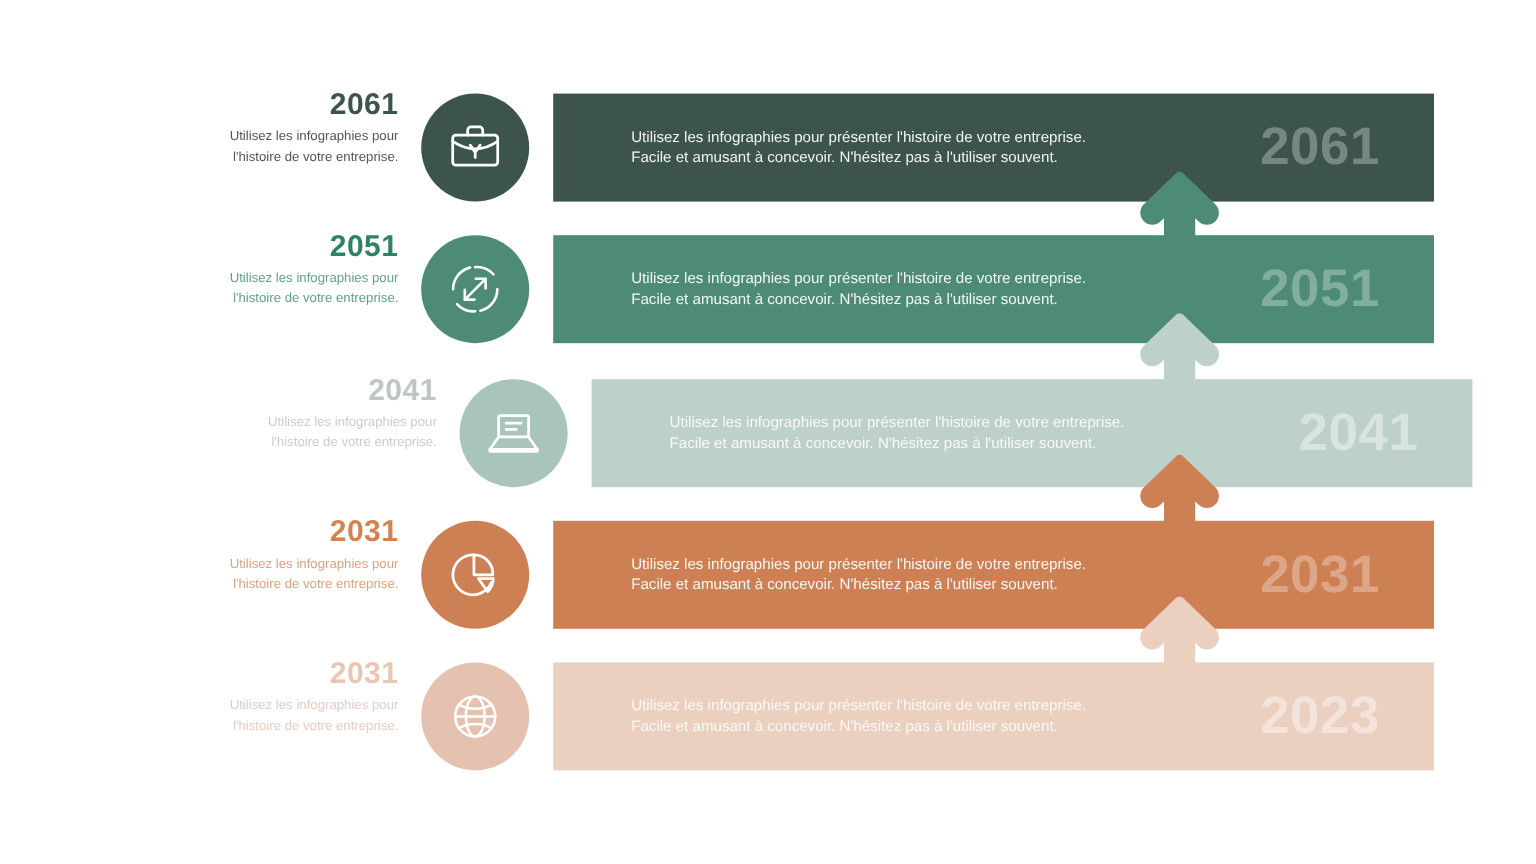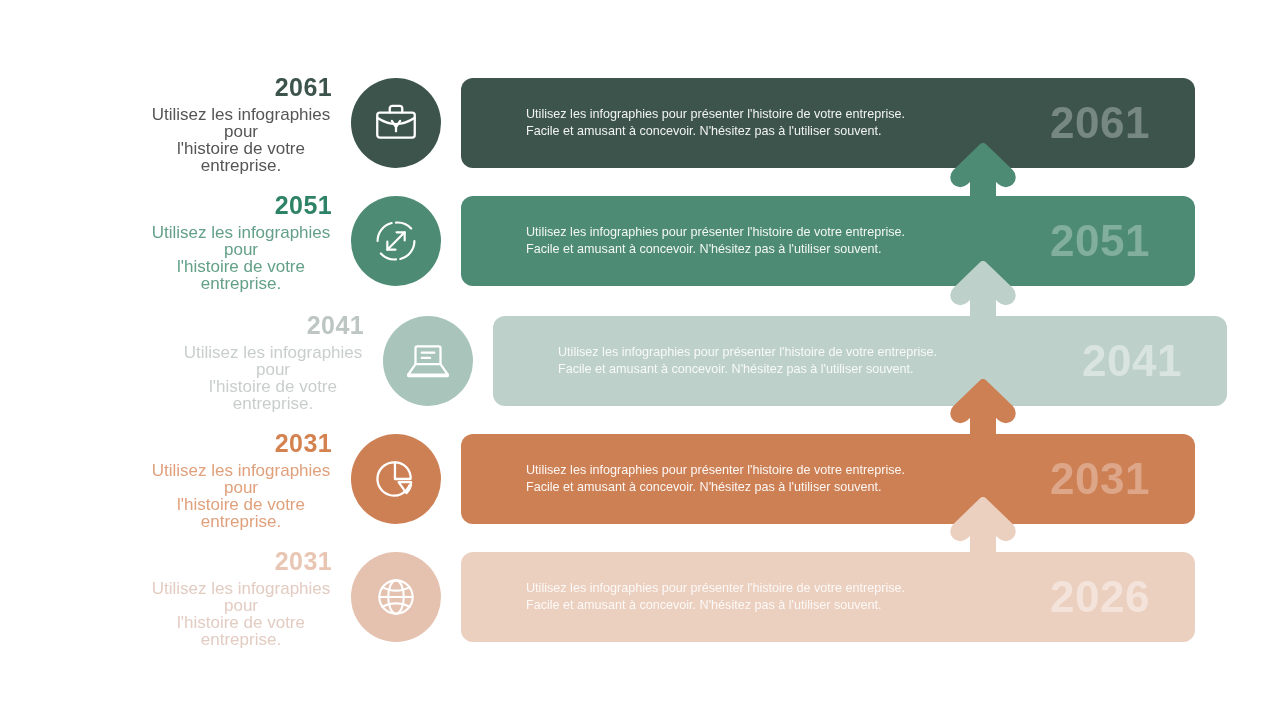--- a/index.html
+++ b/index.html
@@ -32,23 +32,22 @@
     text-align: right;
   }
   .year-label {
     font-size: 25px;
     font-weight: bold;
     letter-spacing: 0.4px;
     line-height: 30px;
   }
   .left-desc {
     margin-top: 4px;
-    font-size: 17px;
+    font-size: 11px;
     line-height: 17px;
-    text-align: center;
   }
 
   
   .icon-circle {
     position: absolute;
     left: 351px;
     top: 0px;
     width: 90px; height: 90px;
     border-radius: 50%;
     display: flex;
@@ -59,21 +58,20 @@
 
   
   .bar {
     position: absolute;
     left: 461px;
     top: 0px;
     width: 734px;
     height: 90px;
     display: flex;
     align-items: center;
-    border-radius: 12px;
   }
   .bar-text {
     position: absolute;
     left: 65px;
     top: 50%;
     transform: translateY(-50%);
     font-size: 12.6px;
     line-height: 17px;
     color: rgba(255,255,255,0.93);
     white-space: nowrap;
@@ -251,17 +249,17 @@
           <path d="M11 14.5c3.6 2.2 8.1 3.4 13 3.4s9.4-1.2 13-3.4"></path>
           <path d="M11 33.5c3.6-2.2 8.1-3.4 13-3.4s9.4 1.2 13 3.4"></path>
         </svg>
       </span>
     </div>
     <div class="bar" style="background: rgb(235, 207, 191);">
       <div class="bar-text" style="color: rgba(255, 255, 255, 0.88);">
         <span>Utilisez les infographies pour présenter l'histoire de votre entreprise.</span><br>
         <span>Facile et amusant à concevoir. N'hésitez pas à l'utiliser souvent.</span>
       </div>
-      <div class="bar-year" style="color: rgba(255, 255, 255, 0.42);">2026</div>
+      <div class="bar-year" style="color: rgba(255, 255, 255, 0.42);">2023</div>
     </div>
   </div>
 
 </div>
 
 </body></html>

